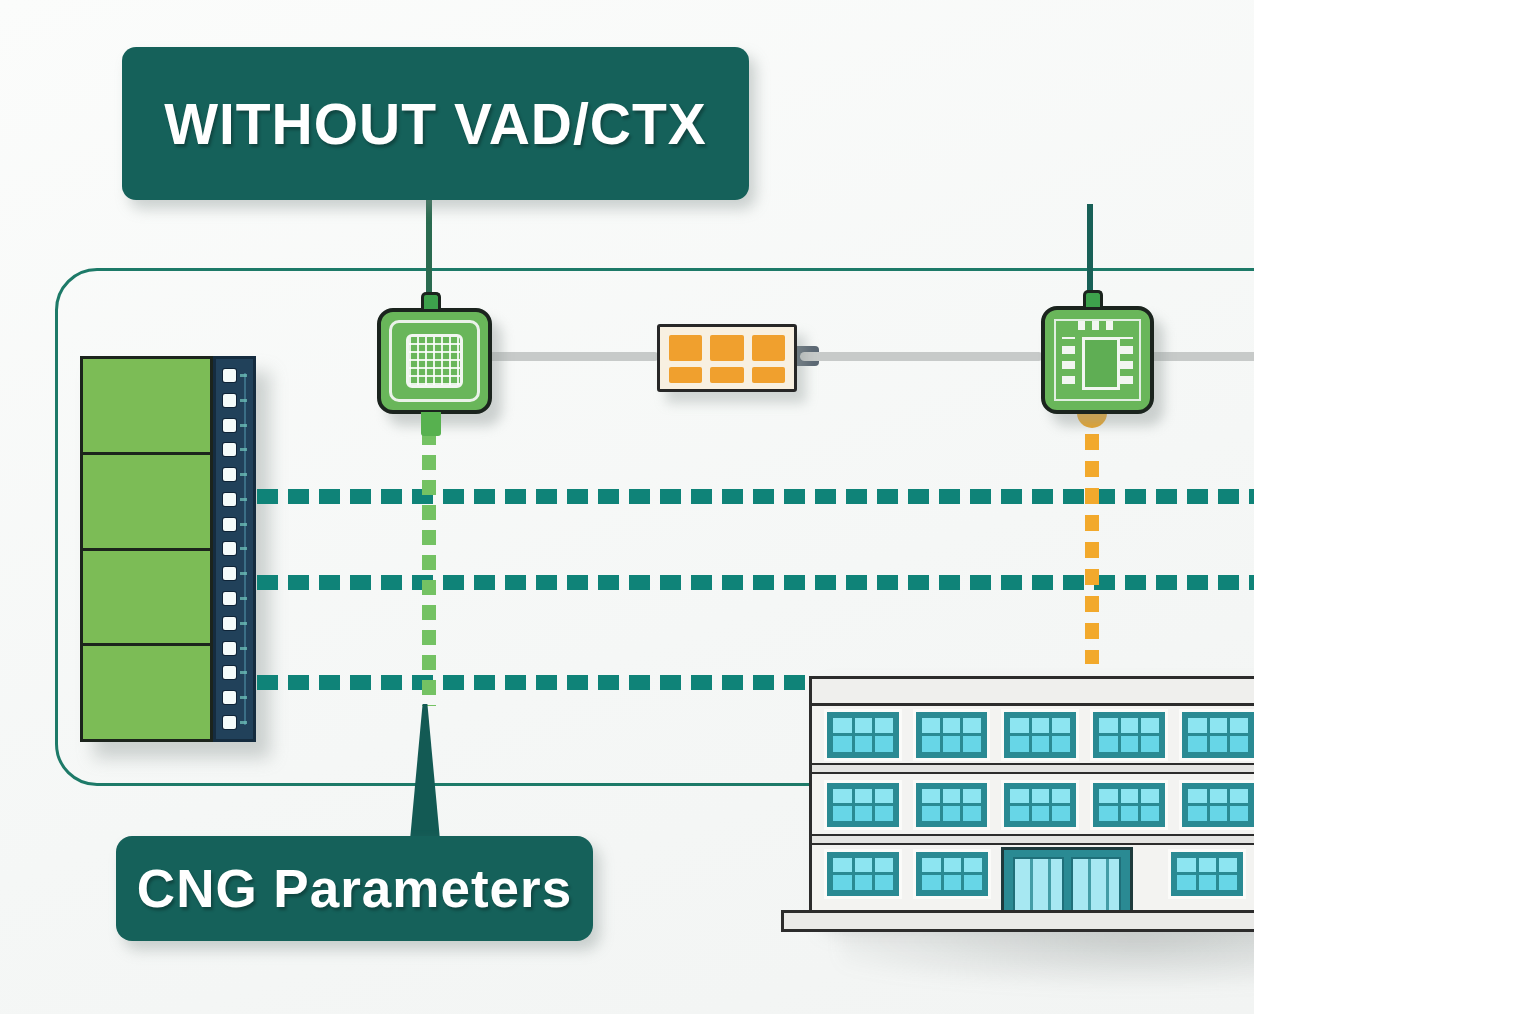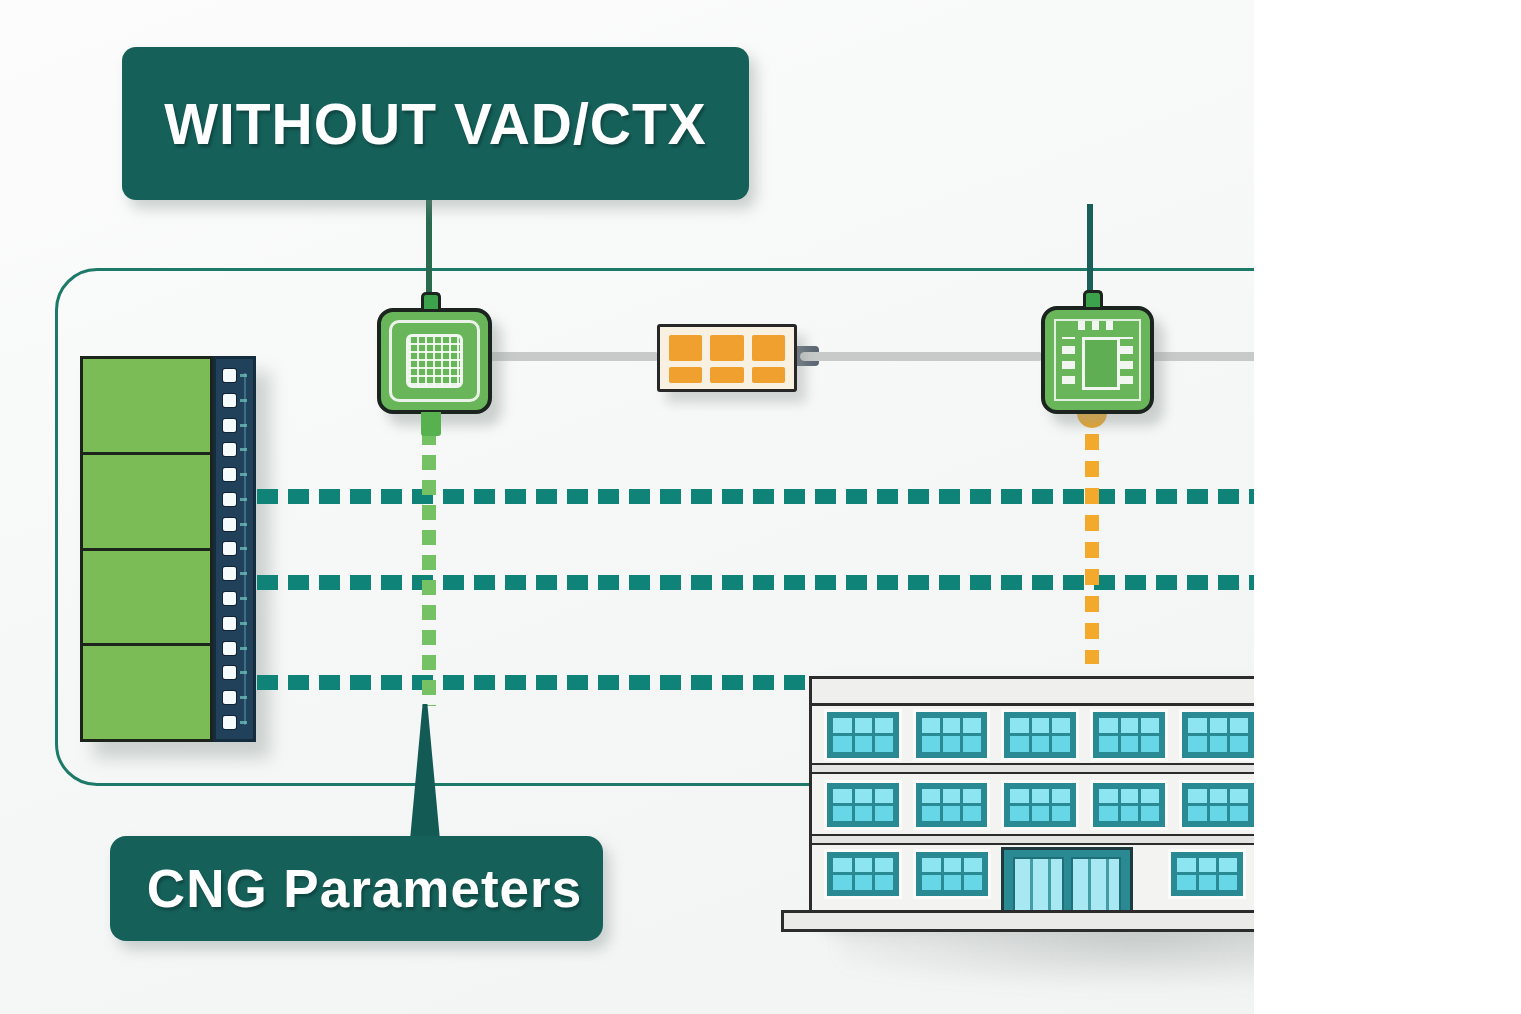--- a/index.html
+++ b/index.html
@@ -29,26 +29,25 @@
   .tbox{
     position:absolute;background:var(--teal);border-radius:14px;
     display:flex;align-items:center;justify-content:center;
     color:#fff;font-weight:bold;
     box-shadow:7px 9px 14px rgba(130,142,140,.38);
     text-shadow:2px 3px 3px rgba(0,0,0,.28);
   }
   .tbox.left{left:122px;top:47px;width:627px;height:153px;font-size:57px;letter-spacing:1px;}
   .tbox.right{left:846px;top:49px;width:555px;height:155px;font-size:50px;letter-spacing:5px;}
   .cng-box{
-    position:absolute;left:110px;top:836px;width:477px;height:105px;
+    position:absolute;left:116px;top:836px;width:477px;height:105px;
     background:var(--teal);border-radius:16px;display:flex;align-items:center;justify-content:center;
     color:#fff;font-weight:bold;font-size:53px;letter-spacing:1px;
     box-shadow:7px 9px 14px rgba(130,142,140,.38);
     text-shadow:2px 3px 3px rgba(0,0,0,.28);
-    padding-left:16px;
   }
   .cng-pointer{
     position:absolute;left:410px;top:704px;width:30px;height:136px;background:#135a54;
     clip-path:polygon(42% 0,58% 0,100% 100%,0 100%);
   }
   
   .tline{position:absolute;width:6px;}
   .tline.one{left:426px;top:200px;height:112px;background:#2a6b50;}
   .tline.two{left:1087px;top:204px;height:106px;background:#186057;}
   

